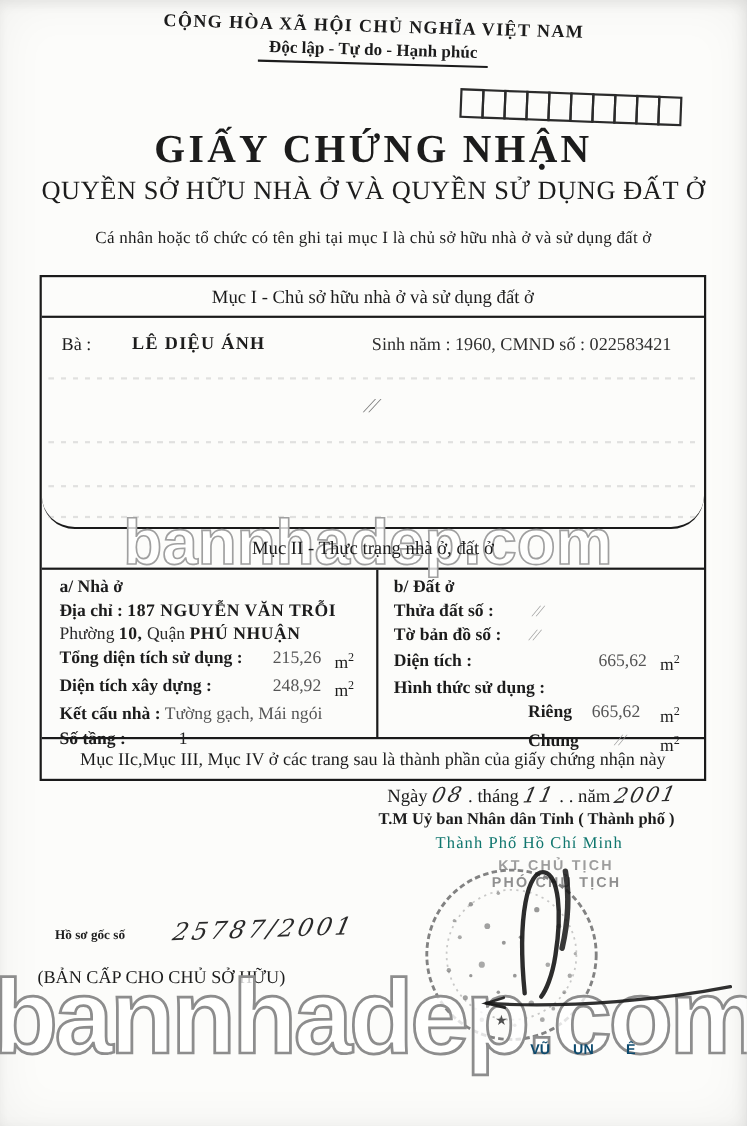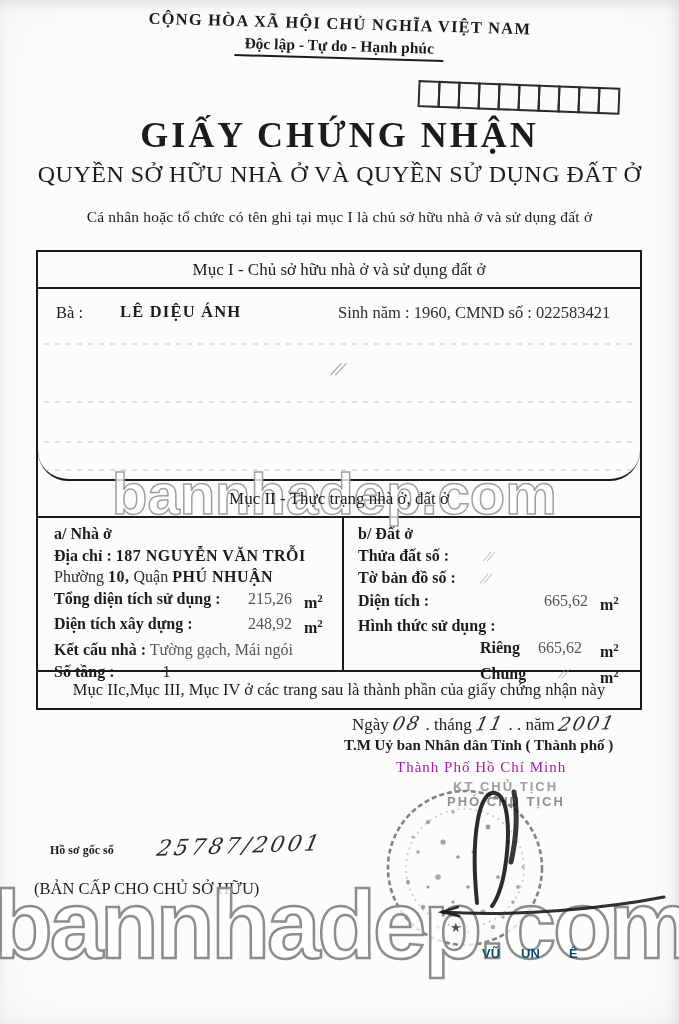--- a/index.html
+++ b/index.html
@@ -35,34 +35,34 @@
   .gl1{top:54px;} .gl2{top:112px;} .gl3{top:152px;} .gl4{top:180px;}
   .ghost-mark{position:absolute;top:70px;left:49%;font-size:18px;font-style:italic;color:#787878;transform:skewX(-22deg);}
   .row-cols{display:flex;height:152px;border-bottom:2px solid #1a1a1a;font-size:16px;}
   .col-house{width:306px;border-right:2px solid #1a1a1a;box-sizing:border-box;padding:5px 8px 0 16px;}
   .col-land{flex:1;box-sizing:border-box;padding:5px 10px 0 14px;}
   .line{line-height:21.5px;white-space:nowrap;}
   .lbl{font-weight:bold;}
   .val{color:#555;font-weight:normal;}
   .flexline{display:flex;}
   .flexline .val{margin-left:auto;margin-right:12px;}
-  .unit{font-weight:bold;width:30px;display:inline-block;}
+  .unit{font-weight:normal;width:30px;display:inline-block;}
   .unit sup{font-size:11px;}
   .bignm{font-weight:bold;letter-spacing:.5px;}
   .mid{color:#2a2a2a;}
   .ghost-val{color:#9a9a9a;font-style:italic;display:inline-block;transform:skewX(-18deg);font-size:14px;}
   .indent-row{display:flex;margin-left:122px;}
   .indent-row .iv{flex:1;text-align:center;}
   .row-foot{height:36px;line-height:36px;text-align:center;font-size:16.5px;}
   
   .date-line{top:712px;left:352px;font-size:17px;white-space:nowrap;}
   .hand{display:inline-block;font-style:italic;font-family:"DejaVu Serif",serif;font-size:19px;
     letter-spacing:2px;color:#2a2a2a;transform:skewX(-14deg) rotate(-2deg);}
   .authority{top:737px;left:344px;font-weight:bold;font-size:15px;white-space:nowrap;}
-  .city-stamp{top:759px;left:396px;color:#a21caf;font-size:15px;letter-spacing:1px;white-space:nowrap;}
+  .city-stamp{top:759px;left:396px;color:#0f766e;font-size:15px;letter-spacing:1px;white-space:nowrap;}
   .kt-line{top:779px;left:453px;color:#9d9d9d;font-weight:bold;font-size:13px;letter-spacing:2px;
     font-family:"Liberation Sans","DejaVu Sans",sans-serif;}
   .pho-line{top:794px;left:447px;color:#8f8f8f;font-weight:bold;font-size:13px;letter-spacing:2px;
     font-family:"Liberation Sans","DejaVu Sans",sans-serif;}
   
   .dossier-label{top:843px;left:50px;font-weight:bold;font-size:12px;}
   .dossier-number{top:833px;left:158px;font-size:22px;letter-spacing:3px;}
   .dossier-note{top:869px;left:34px;font-weight:normal;font-size:16.5px;margin-top:10px;}
   
   .stamp-svg{top:782px;left:368px;z-index:2;}

